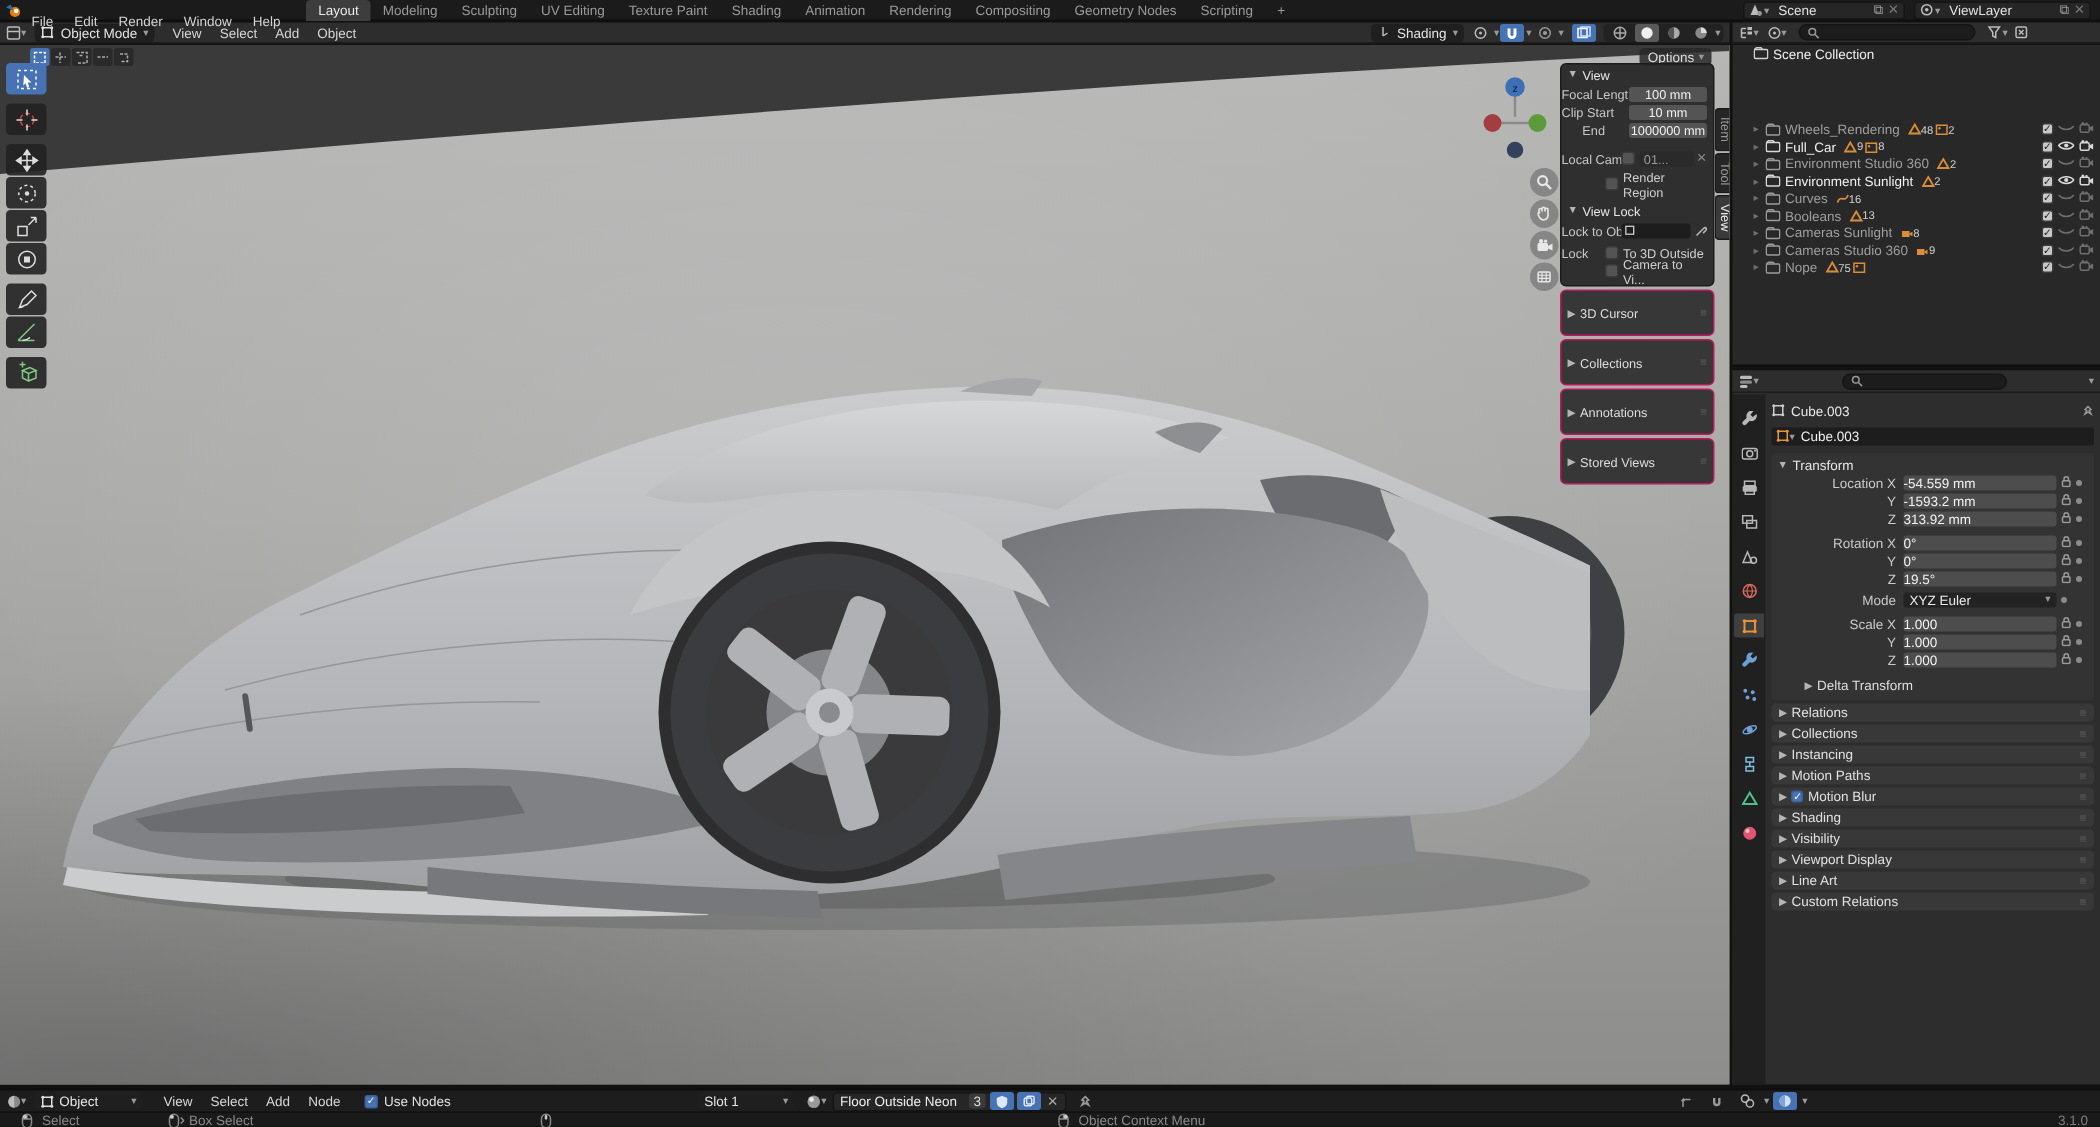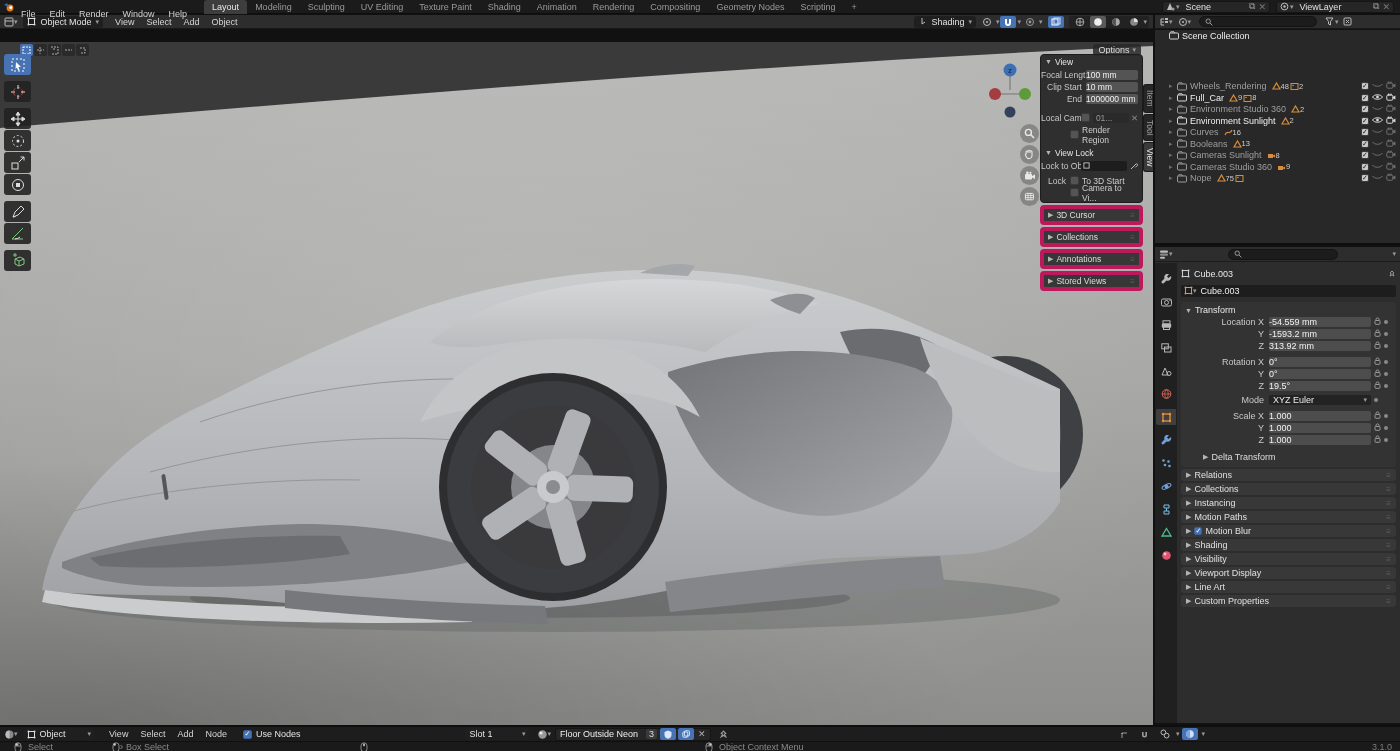--- a/index.html
+++ b/index.html
@@ -23,21 +23,21 @@
   #outliner-header { left:1155px; top:15px; width:245px; height:14px; background:#2d2d2d; border-bottom:1px solid #191919; display:flex; align-items:center; z-index:40;}
   .hdr-menu { padding:0 6px; color:#d6d6d6; }
   .dd { display:flex; align-items:center; background:#1f1f1f; border-radius:3px; height:12px; padding:0 4px; margin:0 2px; color:#e4e4e4;}
   .dd .caret { margin-left:4px; }
   .caret { font-size:7px; color:#9a9a9a; }
   .hdr-btn { width:16px; height:12px; border-radius:2px; display:flex; align-items:center; justify-content:center; margin:0 1px;}
   .hdr-btn.on { background:#4772b3; }
   .search-pill { background:#1c1c1c; border:1px solid #141414; border-radius:7px; height:11px; display:flex; align-items:center; padding:0 5px; color:#888;}
 
   
-  #viewport { left:0; top:42px; width:1153px; height:693px; overflow:hidden; background:#9b9c9a;}
+  #viewport { left:0; top:30px; width:1153px; height:693px; overflow:hidden; background:#9b9c9a;}
   #viewport svg.scene { position:absolute; left:0; top:0; }
 
   
   #selmode { left:20px; top:2px; display:flex; gap:1px; z-index:5;}
   .selmode-btn { width:13px; height:12px; background:#2a2a2a; border-radius:2px; display:flex; align-items:center; justify-content:center;}
   .selmode-btn.active { background:#4772b3; }
 
   
   #toolbar { left:4px; top:12px; width:27px; display:flex; flex-direction:column; gap:1px; z-index:5;}
   .tool-btn { width:27px; height:21px; background:rgba(34,34,34,0.9); display:flex; align-items:center; justify-content:center; border-radius:3px;}
@@ -49,23 +49,23 @@
 
   
   #navgizmo { right:120px; top:18px; width:46px; height:60px; z-index:5;}
   .vp-circle { position:absolute; width:19px; height:19px; border-radius:50%; background:rgba(96,96,96,0.55); display:flex; align-items:center; justify-content:center; z-index:5;}
 
   
   #npanel { left:1040px; top:12px; width:103px; z-index:6; font-size:8.5px;}
   .np-block { background:rgba(42,42,42,0.96); border:1px solid #1c1c1c; border-radius:4px; margin-bottom:2px; padding-bottom:4px;}
   .np-header { height:13px; display:flex; align-items:center; padding:0 4px; color:#e6e6e6; }
   .np-row { display:flex; align-items:center; height:11px; margin:1px 4px 0 0; }
-  .np-label { flex:1; text-align:right; padding-right:4px; color:#c7c7c7; white-space:nowrap; overflow:hidden;}
-  .nfield { background:#545454; border-radius:2px; height:10px; line-height:10px; text-align:left; color:#f0f0f0; }
-  .np-collapsed { background:#373737; border:4px solid #be185d; border-radius:4px; height:20px; display:flex; align-items:center; padding:0 4px; margin-bottom:2px; color:#dedede;}
+  .np-label { flex:1; text-align:right; padding-right:16px; color:#c7c7c7; white-space:nowrap; overflow:hidden;}
+  .nfield { background:#545454; border-radius:2px; height:10px; line-height:10px; text-align:center; color:#f0f0f0; }
+  .np-collapsed { background:#373737; border:1px solid #be185d; border-radius:4px; height:31px; display:flex; align-items:center; padding:0 4px; margin-bottom:2px; color:#dedede;}
   .grip { margin-left:auto; color:#5c5c5c; font-size:8px; letter-spacing:0;}
   .chev { color:#b5b5b5; font-size:7px; margin-right:3px;}
   .checkbox { width:9px; height:9px; border-radius:2px; background:#545454; border:1px solid #3a3a3a; display:inline-flex; align-items:center; justify-content:center; color:#fff; font-size:7px;}
   .checkbox.checked { background:#4772b3; border-color:#3a5f99;}
 
   
   #np-tabs { left:1143px; top:42px; width:12px; z-index:6;}
   .np-tab { writing-mode:vertical-rl; background:#262626; color:#9a9a9a; border:1px solid #1a1a1a; border-right:none; padding:5px 0; width:12px; text-align:center; border-radius:3px 0 0 3px; margin-bottom:1px; font-size:8.5px;}
   .np-tab.active { background:#3a3a3a; color:#e6e6e6;}
 
@@ -543,21 +543,21 @@
               <rect x="1" y="1" width="6" height="6" fill="none" stroke="#ccc"></rect>
             </svg>
         </span>
         <svg width="8" height="8" viewBox="0 0 8 8" style="margin-left:3px">
             <path d="M1,7 L4,4 M4,4 L6,2 a1,1 0 0 1 1.4,1.4 L5.4,5.4" stroke="#bbb" fill="none"></path>
           </svg>
       </div>
       <div class="np-row" style="margin-top:4px">
         <span class="np-label">Lock</span>
         <span class="checkbox"></span>
-        <span style="margin-left:3px;width:56px">To 3D Start</span>
+        <span style="margin-left:3px;width:56px">To 3D Outside</span>
       </div>
       <div class="np-row">
         <span class="np-label"></span>
         <span class="checkbox"></span>
         <span style="margin-left:3px;width:56px">Camera to Vi...</span>
       </div>
     </div>
     <div id="np-collapsed">
         <div class="np-collapsed">
           <span class="chev">▶</span>
@@ -1174,21 +1174,21 @@
           <span>Viewport Display</span>
           <span class="grip">≡</span>
         </div>
         <div class="panel-hdr">
           <span class="chev">▶</span>
           <span>Line Art</span>
           <span class="grip">≡</span>
         </div>
         <div class="panel-hdr">
           <span class="chev">▶</span>
-          <span>Custom Properties</span>
+          <span>Custom Relations</span>
           <span class="grip">≡</span>
         </div>
       </div>
   </div>
 </div>
 
 <div id="shader-header" class="abs">
   <span class="mini-ic" style="margin-left:4px"><svg width="11" height="11" viewBox="0 0 11 11">
         <circle cx="5.5" cy="5.5" r="4" fill="#888"></circle>
         <path d="M5.5,1.5 A4,4 0 0 0 5.5,9.5 Z" fill="#bbb"></path>

